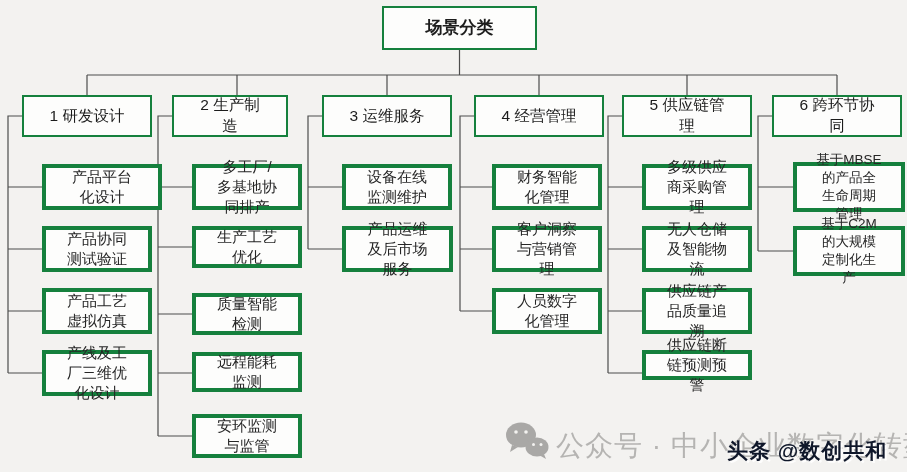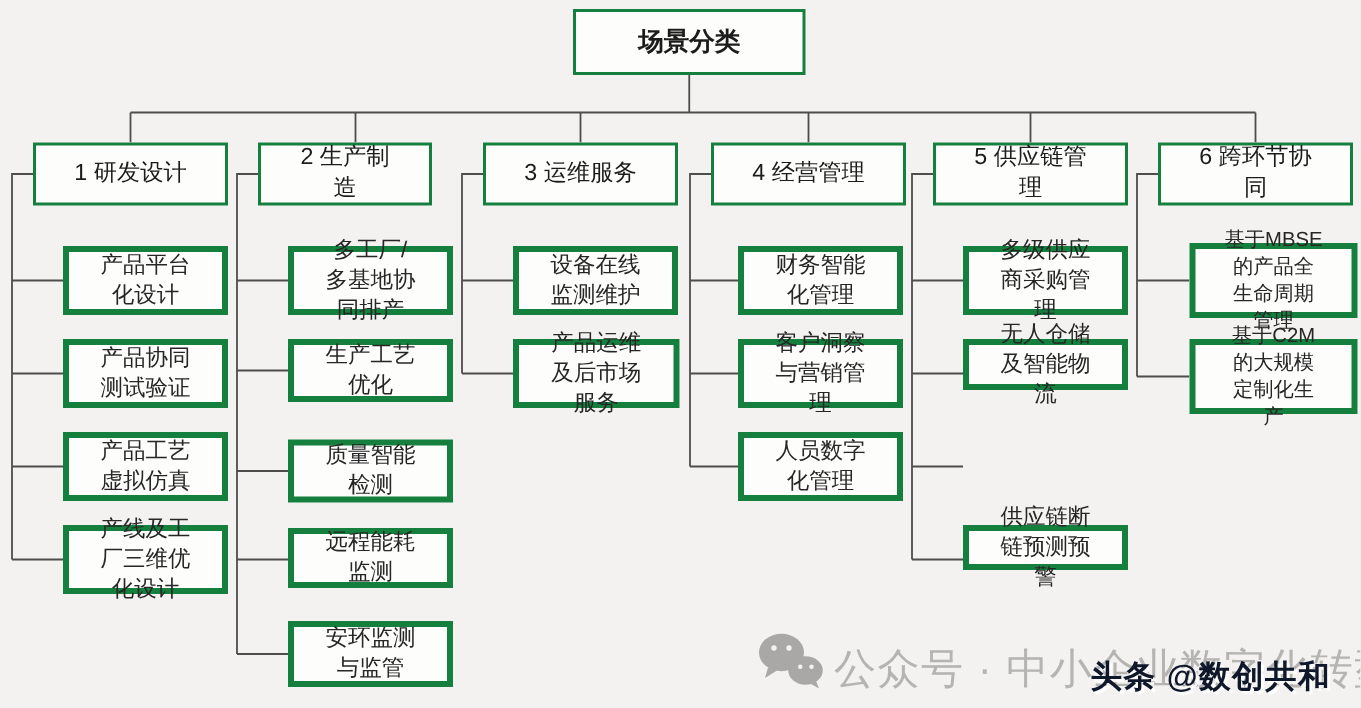--- a/index.html
+++ b/index.html
@@ -53,40 +53,41 @@
 
   <div class="box root" style="left:382px;top:6px;width:155px;height:44px">场景分类</div>
 
   <div class="box cat" style="left:22px;top:95px;width:130px;height:42px">1 研发设计</div>
   <div class="box cat" style="left:172px;top:95px;width:116px;height:42px">2 生产制造</div>
   <div class="box cat" style="left:322px;top:95px;width:130px;height:42px">3 运维服务</div>
   <div class="box cat" style="left:474px;top:95px;width:130px;height:42px">4 经营管理</div>
   <div class="box cat" style="left:622px;top:95px;width:130px;height:42px">5 供应链管理</div>
   <div class="box cat" style="left:772px;top:95px;width:130px;height:42px">6 跨环节协同</div>
 
-  <div class="box sub" style="left:42px;top:164px;width:110px;height:46px">产品平台化设计</div>
+  <div class="box sub" style="left:42px;top:164px;width:120px;height:46px">产品平台化设计</div>
   <div class="box sub" style="left:42px;top:226px;width:110px;height:46px">产品协同测试验证</div>
   <div class="box sub" style="left:42px;top:288px;width:110px;height:46px">产品工艺虚拟仿真</div>
   <div class="box sub" style="left:42px;top:350px;width:110px;height:46px">产线及工厂三维优化设计</div>
 
   <div class="box sub" style="left:192px;top:164px;width:110px;height:46px">多工厂/多基地协同排产</div>
   <div class="box sub" style="left:192px;top:226px;width:110px;height:42px">生产工艺优化</div>
   <div class="box sub" style="left:192px;top:293px;width:110px;height:42px">质量智能检测</div>
   <div class="box sub" style="left:192px;top:352px;width:110px;height:40px">远程能耗监测</div>
   <div class="box sub" style="left:192px;top:414px;width:110px;height:44px">安环监测与监管</div>
 
   <div class="box sub" style="left:342px;top:164px;width:110px;height:46px">设备在线监测维护</div>
   <div class="box sub" style="left:342px;top:226px;width:111px;height:46px">产品运维及后市场服务</div>
 
   <div class="box sub" style="left:492px;top:164px;width:110px;height:46px">财务智能化管理</div>
   <div class="box sub" style="left:492px;top:226px;width:110px;height:46px">客户洞察与营销管理</div>
   <div class="box sub" style="left:492px;top:288px;width:110px;height:46px">人员数字化管理</div>
 
   <div class="box sub" style="left:642px;top:164px;width:110px;height:46px">多级供应商采购管理</div>
-  <div class="box sub" style="left:642px;top:226px;width:110px;height:34px">无人仓储及智能物流</div>
+  <div class="box sub" style="left:642px;top:226px;width:110px;height:46px">无人仓储及智能物流</div>
+  <div class="box sub" style="left:642px;top:288px;width:110px;height:46px">供应链产品质量追溯</div>
   <div class="box sub" style="left:642px;top:350px;width:110px;height:30px">供应链断链预测预警</div>
 
   <div class="box sub6" style="left:793px;top:162px;width:112px;height:50px">基于MBSE的产品全生命周期管理</div>
   <div class="box sub6" style="left:793px;top:226px;width:112px;height:50px">基于C2M的大规模定制化生产</div>
 
   <span class="wm-icon">
     <svg width="46" height="40" viewBox="0 0 46 40">
       <g fill="#a9a8a6">
         <ellipse cx="17" cy="14" rx="15" ry="12.5"></ellipse>
         <path d="M8,24 L6,31 L14,26 Z"></path>

